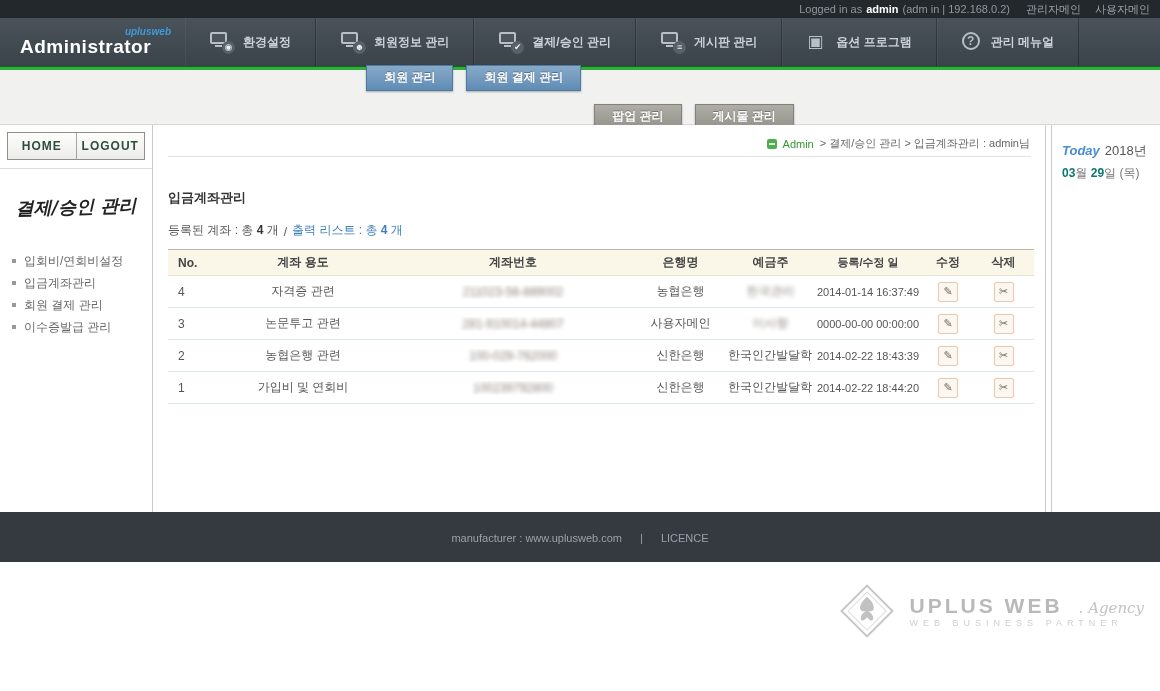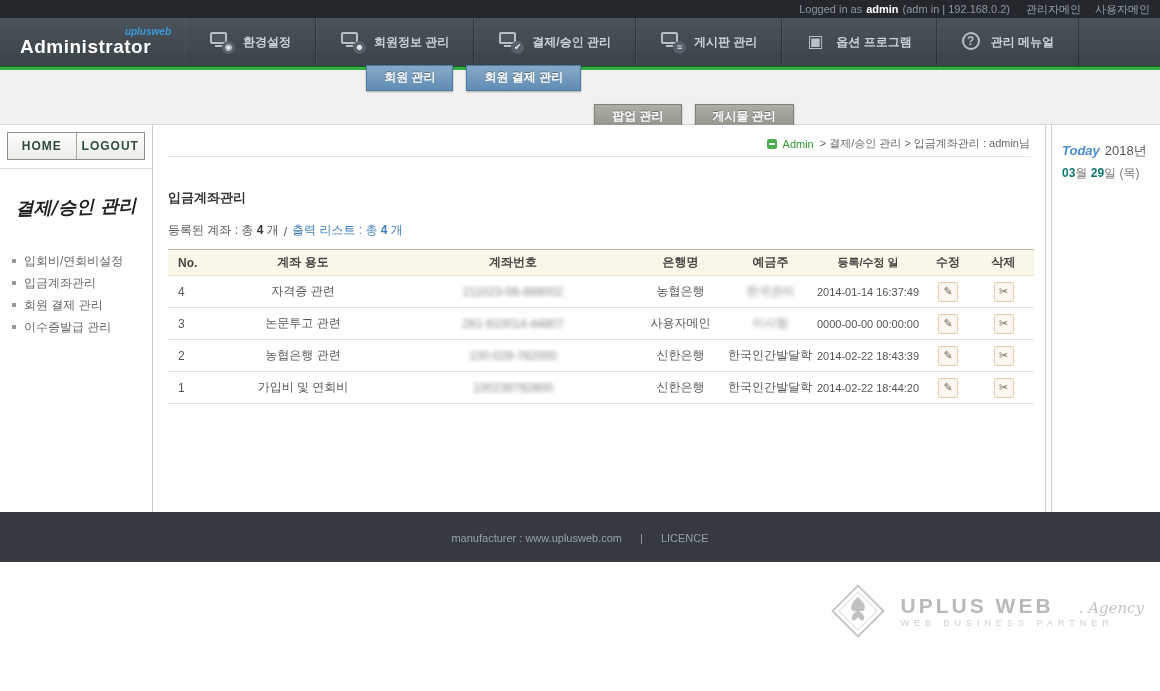--- a/index.html
+++ b/index.html
@@ -104,21 +104,21 @@
   .today-line2 { margin-top:5px; font-size:12px; color:#777; }
   .today-line2 b { color:#0f766e; }
 
   
   .footer { position:absolute; top:512px; left:0; width:100%; height:51px; background:#343a40;
     display:flex; align-items:center; justify-content:center; gap:18px; font-size:11px; color:#9aa1a7; }
   .footer .flink { cursor:pointer; }
 
   .bottom { position:absolute; top:562px; left:0; width:100%; height:129px; background:#fff; }
   .biglogo { position:absolute; right:16px; top:18px; display:flex; align-items:center; gap:12px; }
-  .logo-text .row1 { display:flex; align-items:baseline; gap:25px; }
+  .logo-text .row1 { display:flex; align-items:baseline; gap:16px; }
   .logo-name { color:#b9b9b9; font-size:21px; font-weight:bold; letter-spacing:3px; }
   .logo-suffix { color:#c3c3c3; font-size:15px; font-style:italic; font-family:"DejaVu Serif",serif; }
   .logo-tagline { color:#cfcfcf; font-size:9px; letter-spacing:5px; }
 </style>
 </head>
 <body>
 
 <div class="page">
 
   <div class="topstrip">

